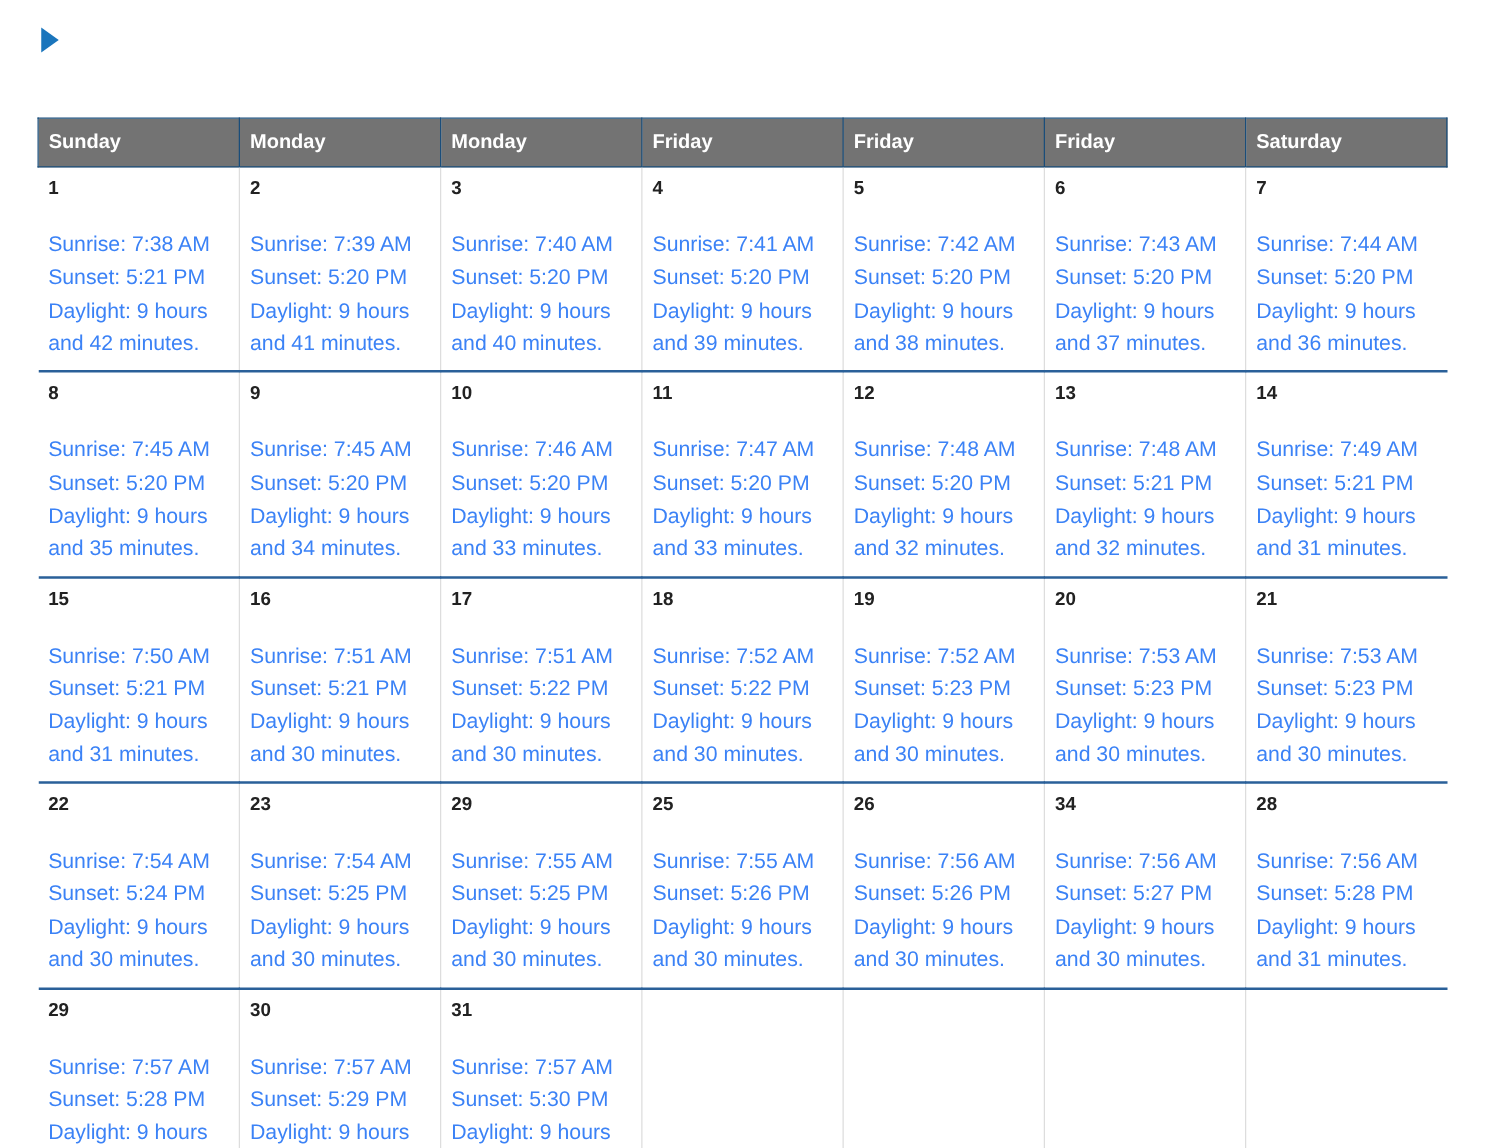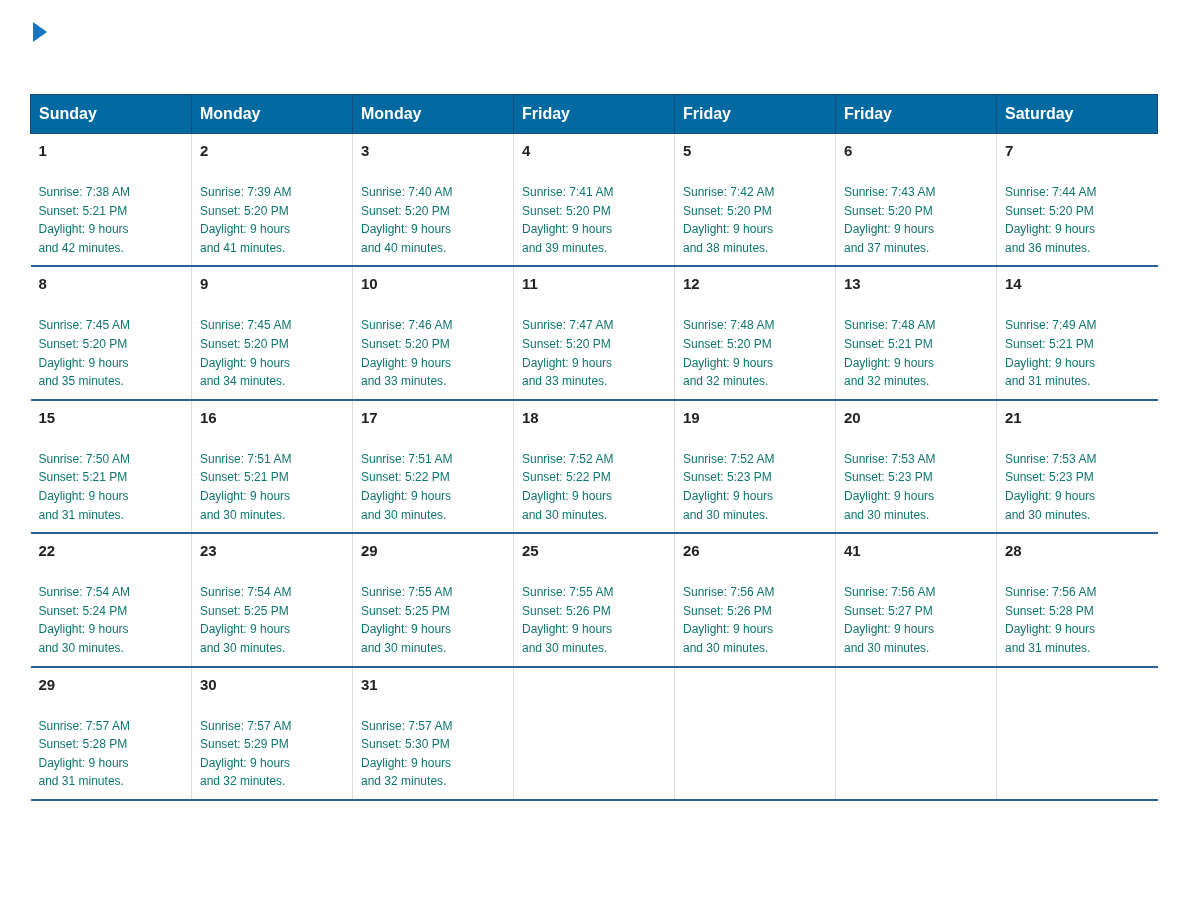--- a/index.html
+++ b/index.html
@@ -55,21 +55,21 @@
     .location {
       font-size: 22px;
       color: #333;
       margin-top: 4px;
     }
     .calendar {
       width: 100%;
       border-collapse: collapse;
     }
     .calendar thead tr {
-      background: #0369a1;
+      background: #737373;
     }
     .calendar thead th {
       color: white;
       padding: 10px 8px;
       text-align: left;
       font-size: 16px;
       font-weight: bold;
       border: 1px solid #1a4d7a;
     }
     .calendar tbody tr {
@@ -88,23 +88,23 @@
     .calendar tbody td:last-child {
       border-right: none;
     }
     .day-number {
       font-size: 15px;
       font-weight: bold;
       margin-bottom: 5px;
       display: block;
     }
     .day-info {
-      font-size: 12px;
+      font-size: 17px;
       line-height: 1.55;
-      color: #0f766e;
+      color: #3b82f6;
       margin-top: 24px;
     }
     .empty-cell {
       background: #f9f9f9;
     }
   </style>
 </head>
 <body>
 
 <div class="header">
@@ -372,21 +372,21 @@
         <td>
         <span class="day-number">26</span>
         <div class="day-info">
           Sunrise: 7:56 AM<br>
           Sunset: 5:26 PM<br>
           Daylight: 9 hours<br>
           and 30 minutes.
         </div>
       </td>
         <td>
-        <span class="day-number">41</span>
+        <span class="day-number">34</span>
         <div class="day-info">
           Sunrise: 7:56 AM<br>
           Sunset: 5:27 PM<br>
           Daylight: 9 hours<br>
           and 30 minutes.
         </div>
       </td>
         <td>
         <span class="day-number">28</span>
         <div class="day-info">

